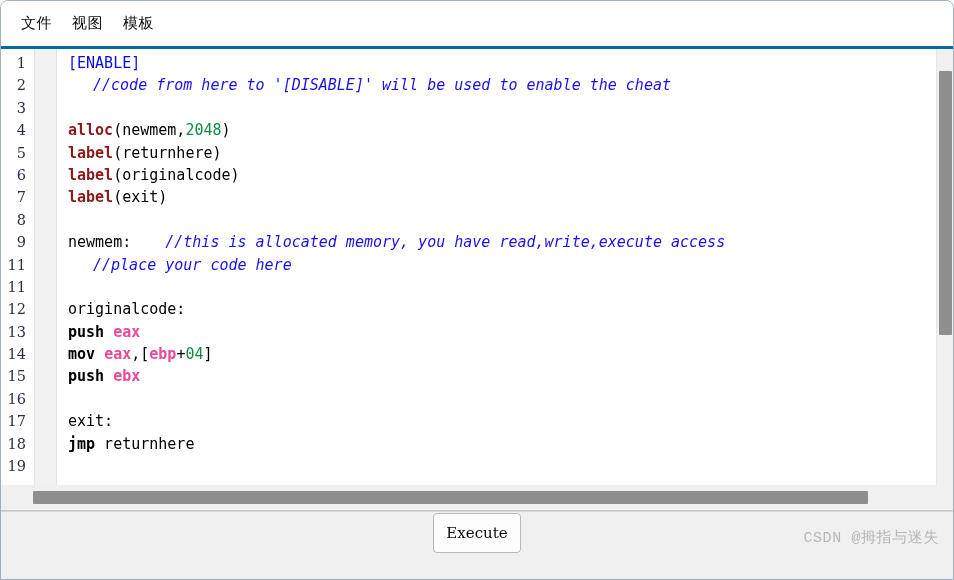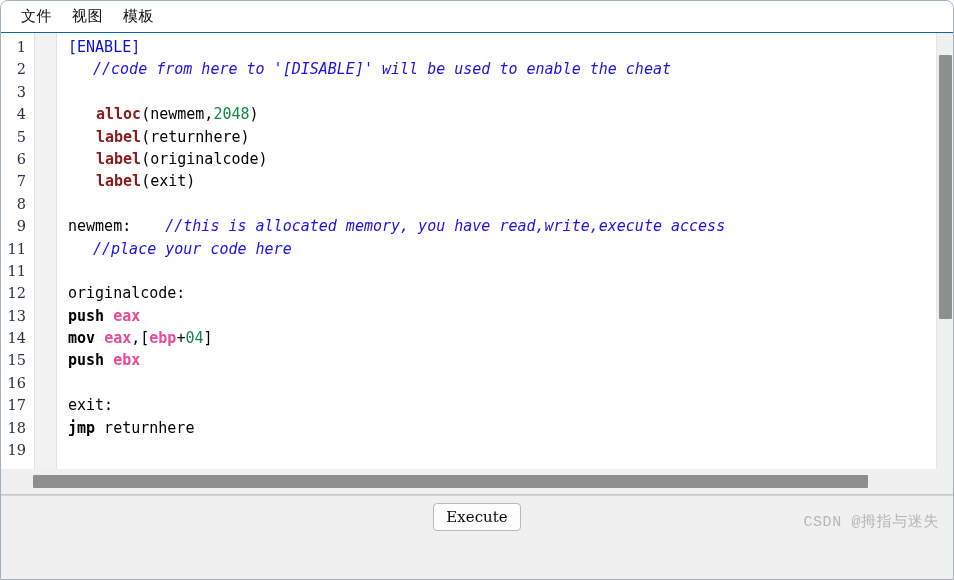--- a/index.html
+++ b/index.html
@@ -64,23 +64,23 @@
     width: 56px;
     display: flex;
     align-items: center;
     justify-content: center;
     cursor: default;
   }
   .win-btn svg { display: block; }
 
   
   .menubar {
-    height: 32px;
-    background: #ffffff;
-    border-bottom: 1px solid #0369a1;
+    height: 48px;
+    background: #ffffff;
+    border-bottom: 3px solid #0369a1;
     display: flex;
     align-items: center;
     padding-left: 10px;
     box-sizing: border-box;
   }
   .menu-item {
     font-family: "DejaVu Sans", sans-serif;
     font-size: 15px;
     color: #0b0b0c;
     padding: 2px 10px 3px 10px;
@@ -150,21 +150,21 @@
   }
   .cl {
     font-family: "DejaVu Sans Mono", monospace;
     font-size: 15px;
     line-height: 22.4px;
     height: 22.4px;
     color: #000000;
     white-space: pre;
     letter-spacing: 0px;
   }
-  .tok-kw      { color: #8b1a1a; font-weight: bold; margin-left: 28px; }
+  .tok-kw      { color: #8b1a1a; font-weight: bold; }
   .tok-ins     { color: #000000; font-weight: bold; }
   .tok-reg     { color: #ec4899; font-weight: bold; }
   .tok-num     { color: #0f8a42; }
   .tok-cmt     { color: #1b12e8; font-style: italic; margin-left: 25px; }
   .tok-sec     { color: #0b0ce0; }
   .tok-plain   { color: #000000; margin-top: 41px; }
 
   
   .vscroll {
     position: absolute;
@@ -211,21 +211,21 @@
     position: relative;
     height: 42px;
     background: #f0f0f0;
     border-top: 1px solid #d5d5d5;
     display: flex;
     align-items: center;
     justify-content: center;
   }
   .execute-btn {
     min-width: 86px;
-    height: 28px;
+    height: 40px;
     background: #fdfdfd;
     border: 1px solid #b9b9b9;
     border-radius: 4px;
     font-family: "DejaVu Serif", serif;
     font-size: 15px;
     color: #0a0a0a;
     display: flex;
     align-items: center;
     justify-content: center;
     padding: 0 12px;

